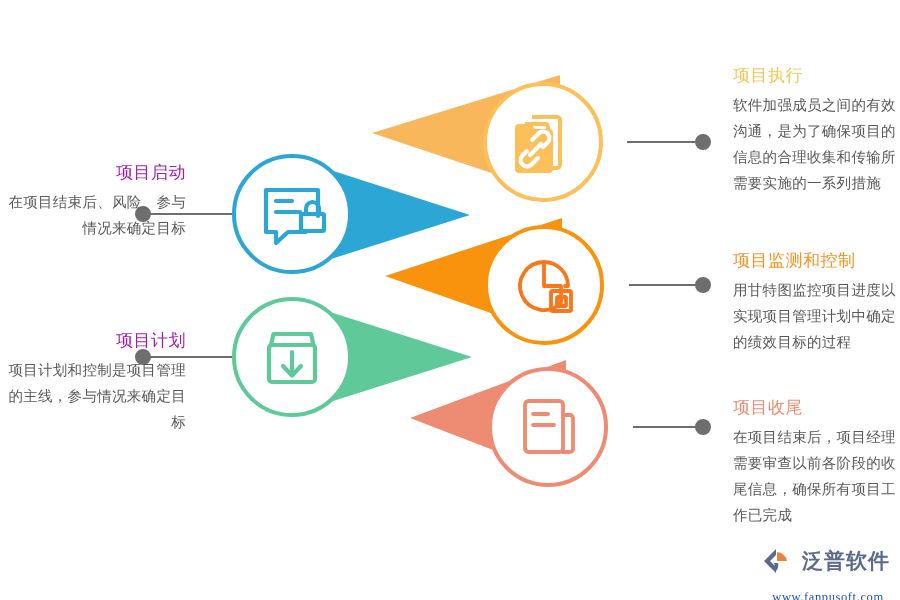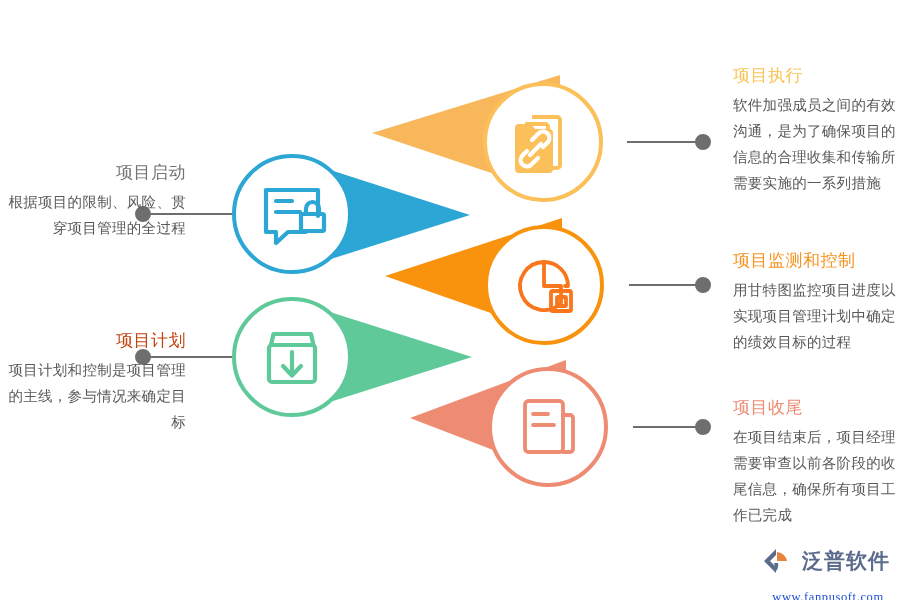--- a/index.html
+++ b/index.html
@@ -30,22 +30,22 @@
   }
   .left  { text-align: right; width: 186px; }
   .right { text-align: left;  width: 176px; }
 
   .t-start  { left: 0px;   top: 160px; }
   .t-plan   { left: 0px;   top: 328px; }
   .t-exec   { left: 733px; top: 63px;  }
   .t-mon    { left: 733px; top: 248px; }
   .t-close  { left: 733px; top: 395px; }
 
-  .c-blue   { color: #737373; }
-  .c-green  { color: #c2410c; padding-left: 8px; }
+  .c-blue   { color: #a21caf; }
+  .c-green  { color: #a21caf; padding-left: 8px; }
   .c-yellow { color: #FBC351; }
   .c-orange { color: #F79321; }
   .c-red    { color: #EE8B73; }
 
   
   .logo { position: absolute; left: 762px; top: 548px; width: 132px; height: 46px; }
   .logo-row { display: flex; align-items: center; gap: 12px; }
   .logo-cn {
     font-size: 21px; font-weight: 700; color: #5B6B8C;
     letter-spacing: 1px; line-height: 24px;
@@ -133,21 +133,21 @@
       <rect x="525" y="401" width="38" height="51" rx="3.5"></rect>
       <path d="M 563 415 h 7 a 3 3 0 0 1 3 3 v 31 a 3 3 0 0 1 -3 3 h -7"></path>
       <line x1="533" y1="414" x2="548" y2="414"></line>
       <line x1="533" y1="425" x2="554" y2="425"></line>
     </g>
 
   </svg>
 
   <div class="txt left t-start">
     <div class="head c-blue">项目启动</div>
-    <div class="body">根据项目的限制、风险、贯穿项目管理的全过程</div>
+    <div class="body">在项目结束后、风险、参与情况来确定目标</div>
   </div>
 
   <div class="txt left t-plan">
     <div class="head c-green">项目计划</div>
     <div class="body">项目计划和控制是项目管理的主线，参与情况来确定目标</div>
   </div>
 
   <div class="txt right t-exec">
     <div class="head c-yellow">项目执行</div>
     <div class="body">软件加强成员之间的有效沟通，是为了确保项目的信息的合理收集和传输所需要实施的一系列措施</div>

